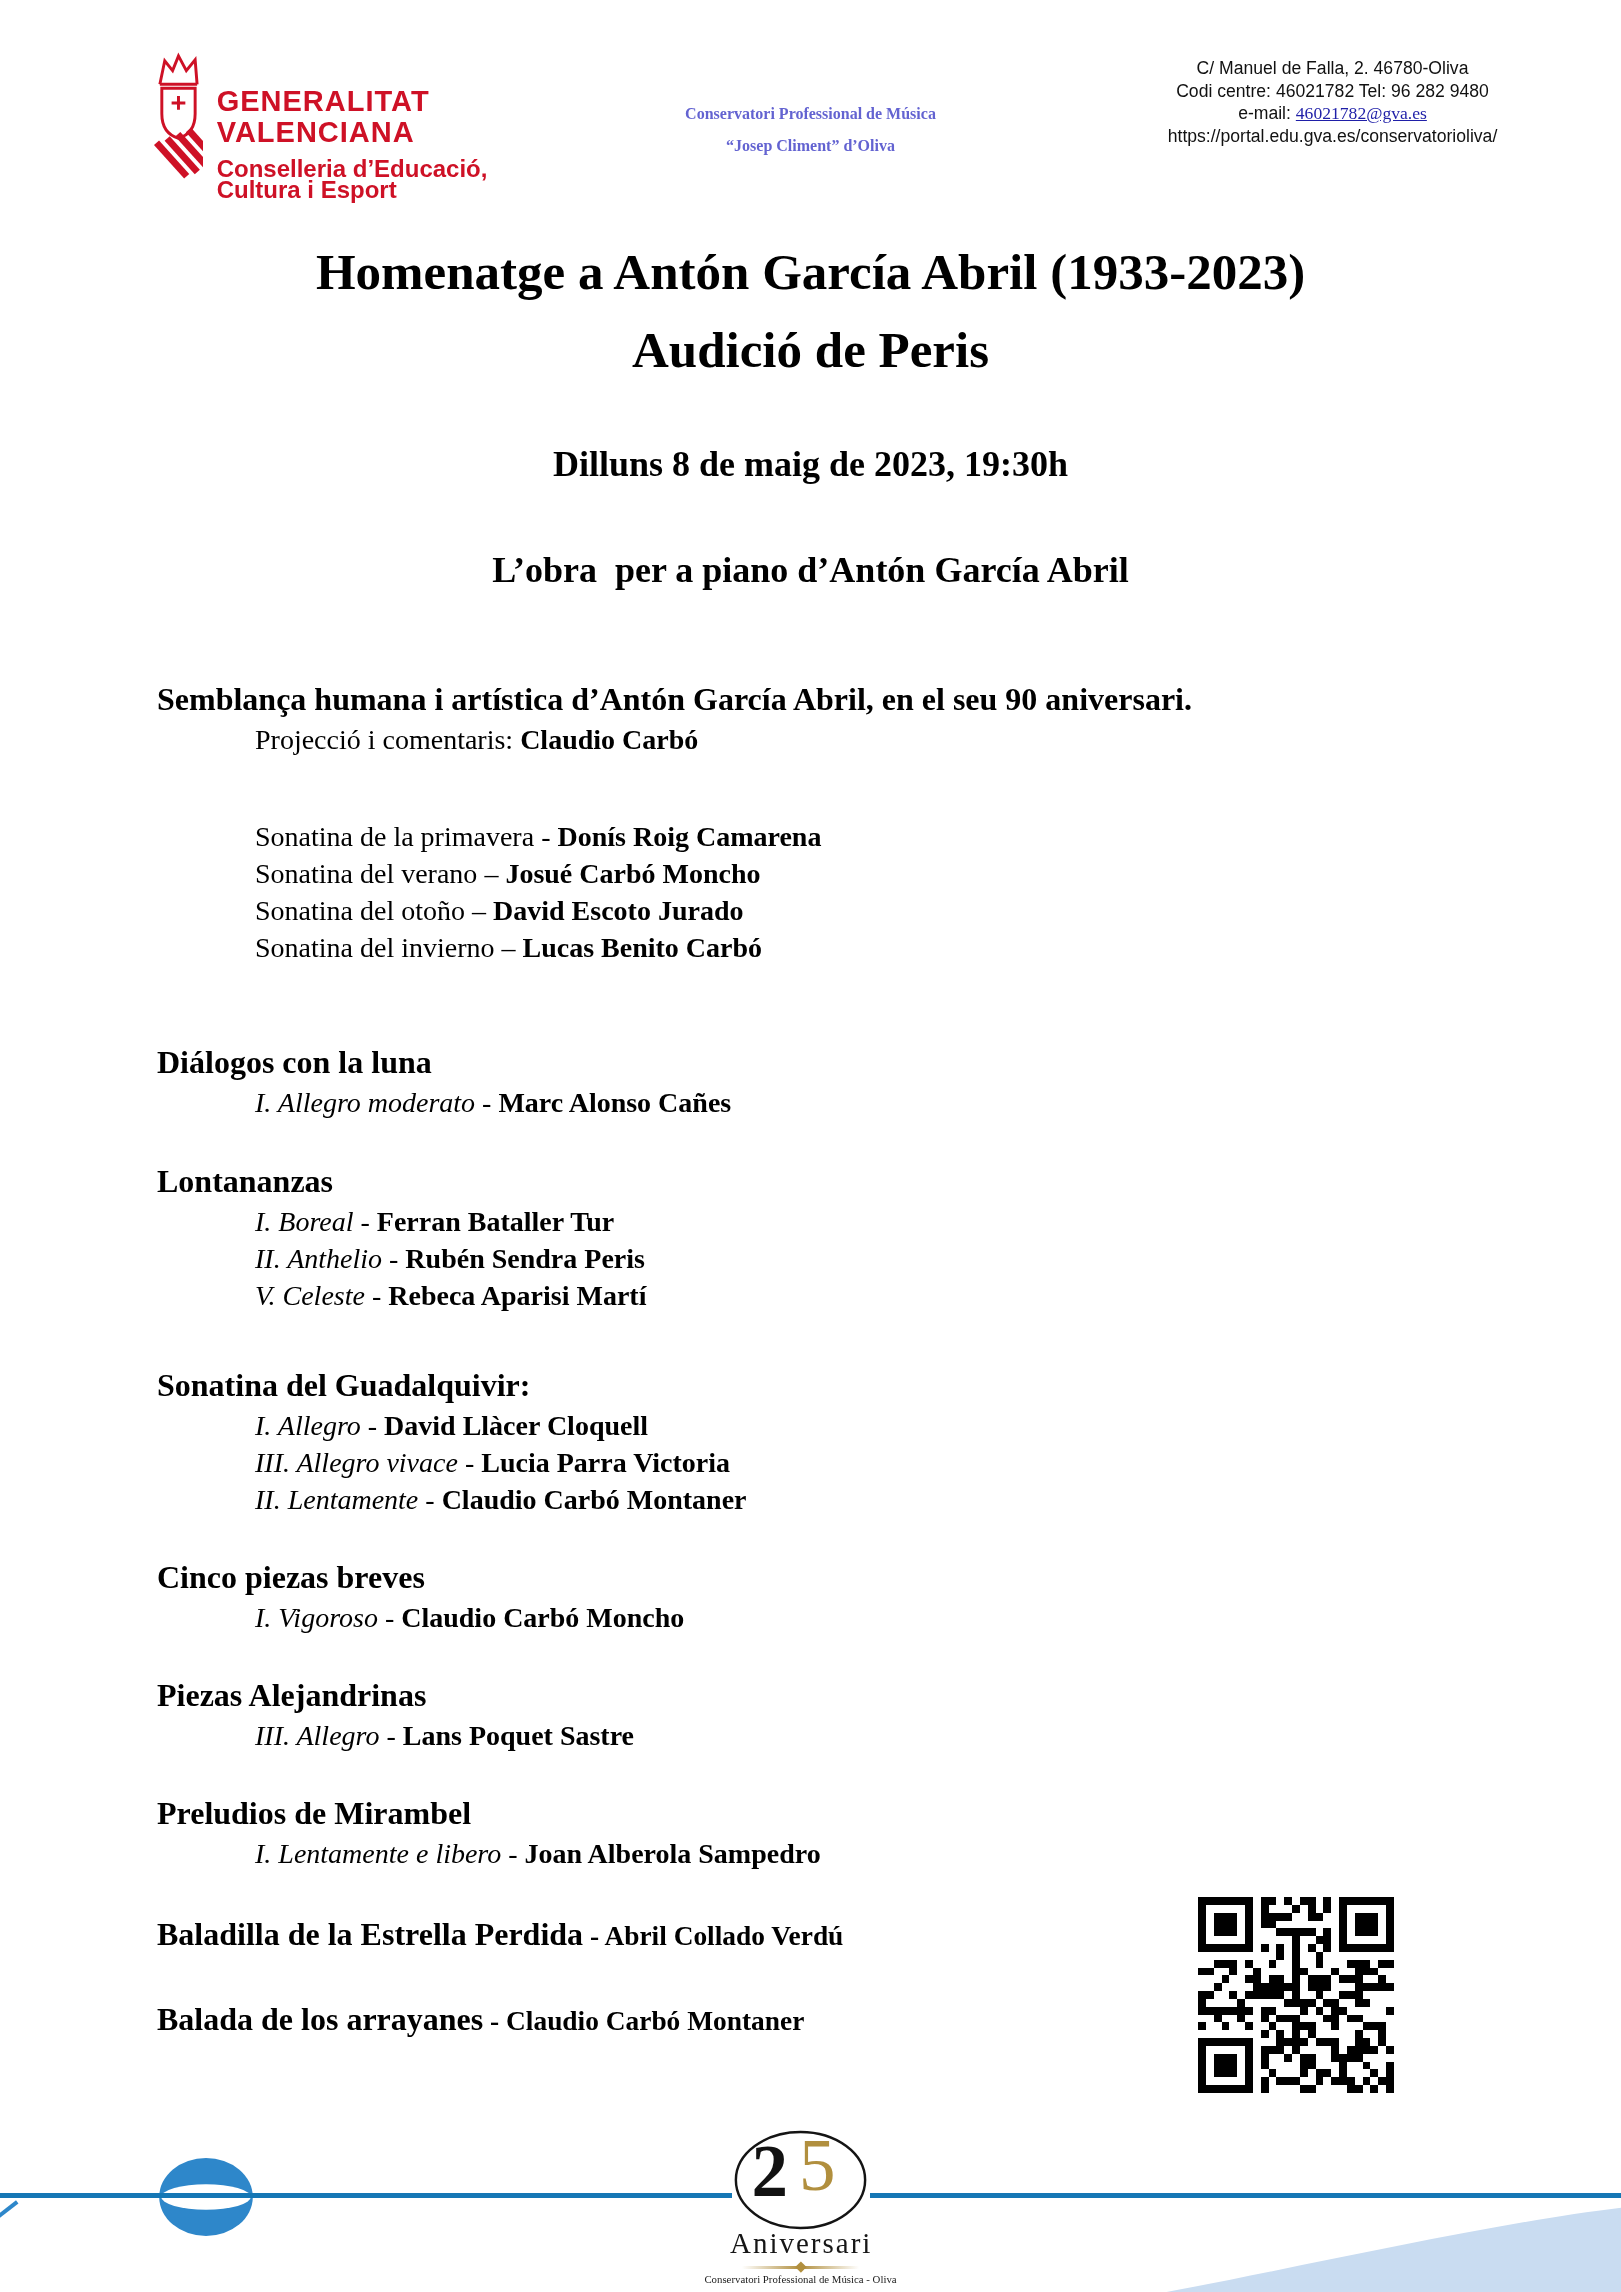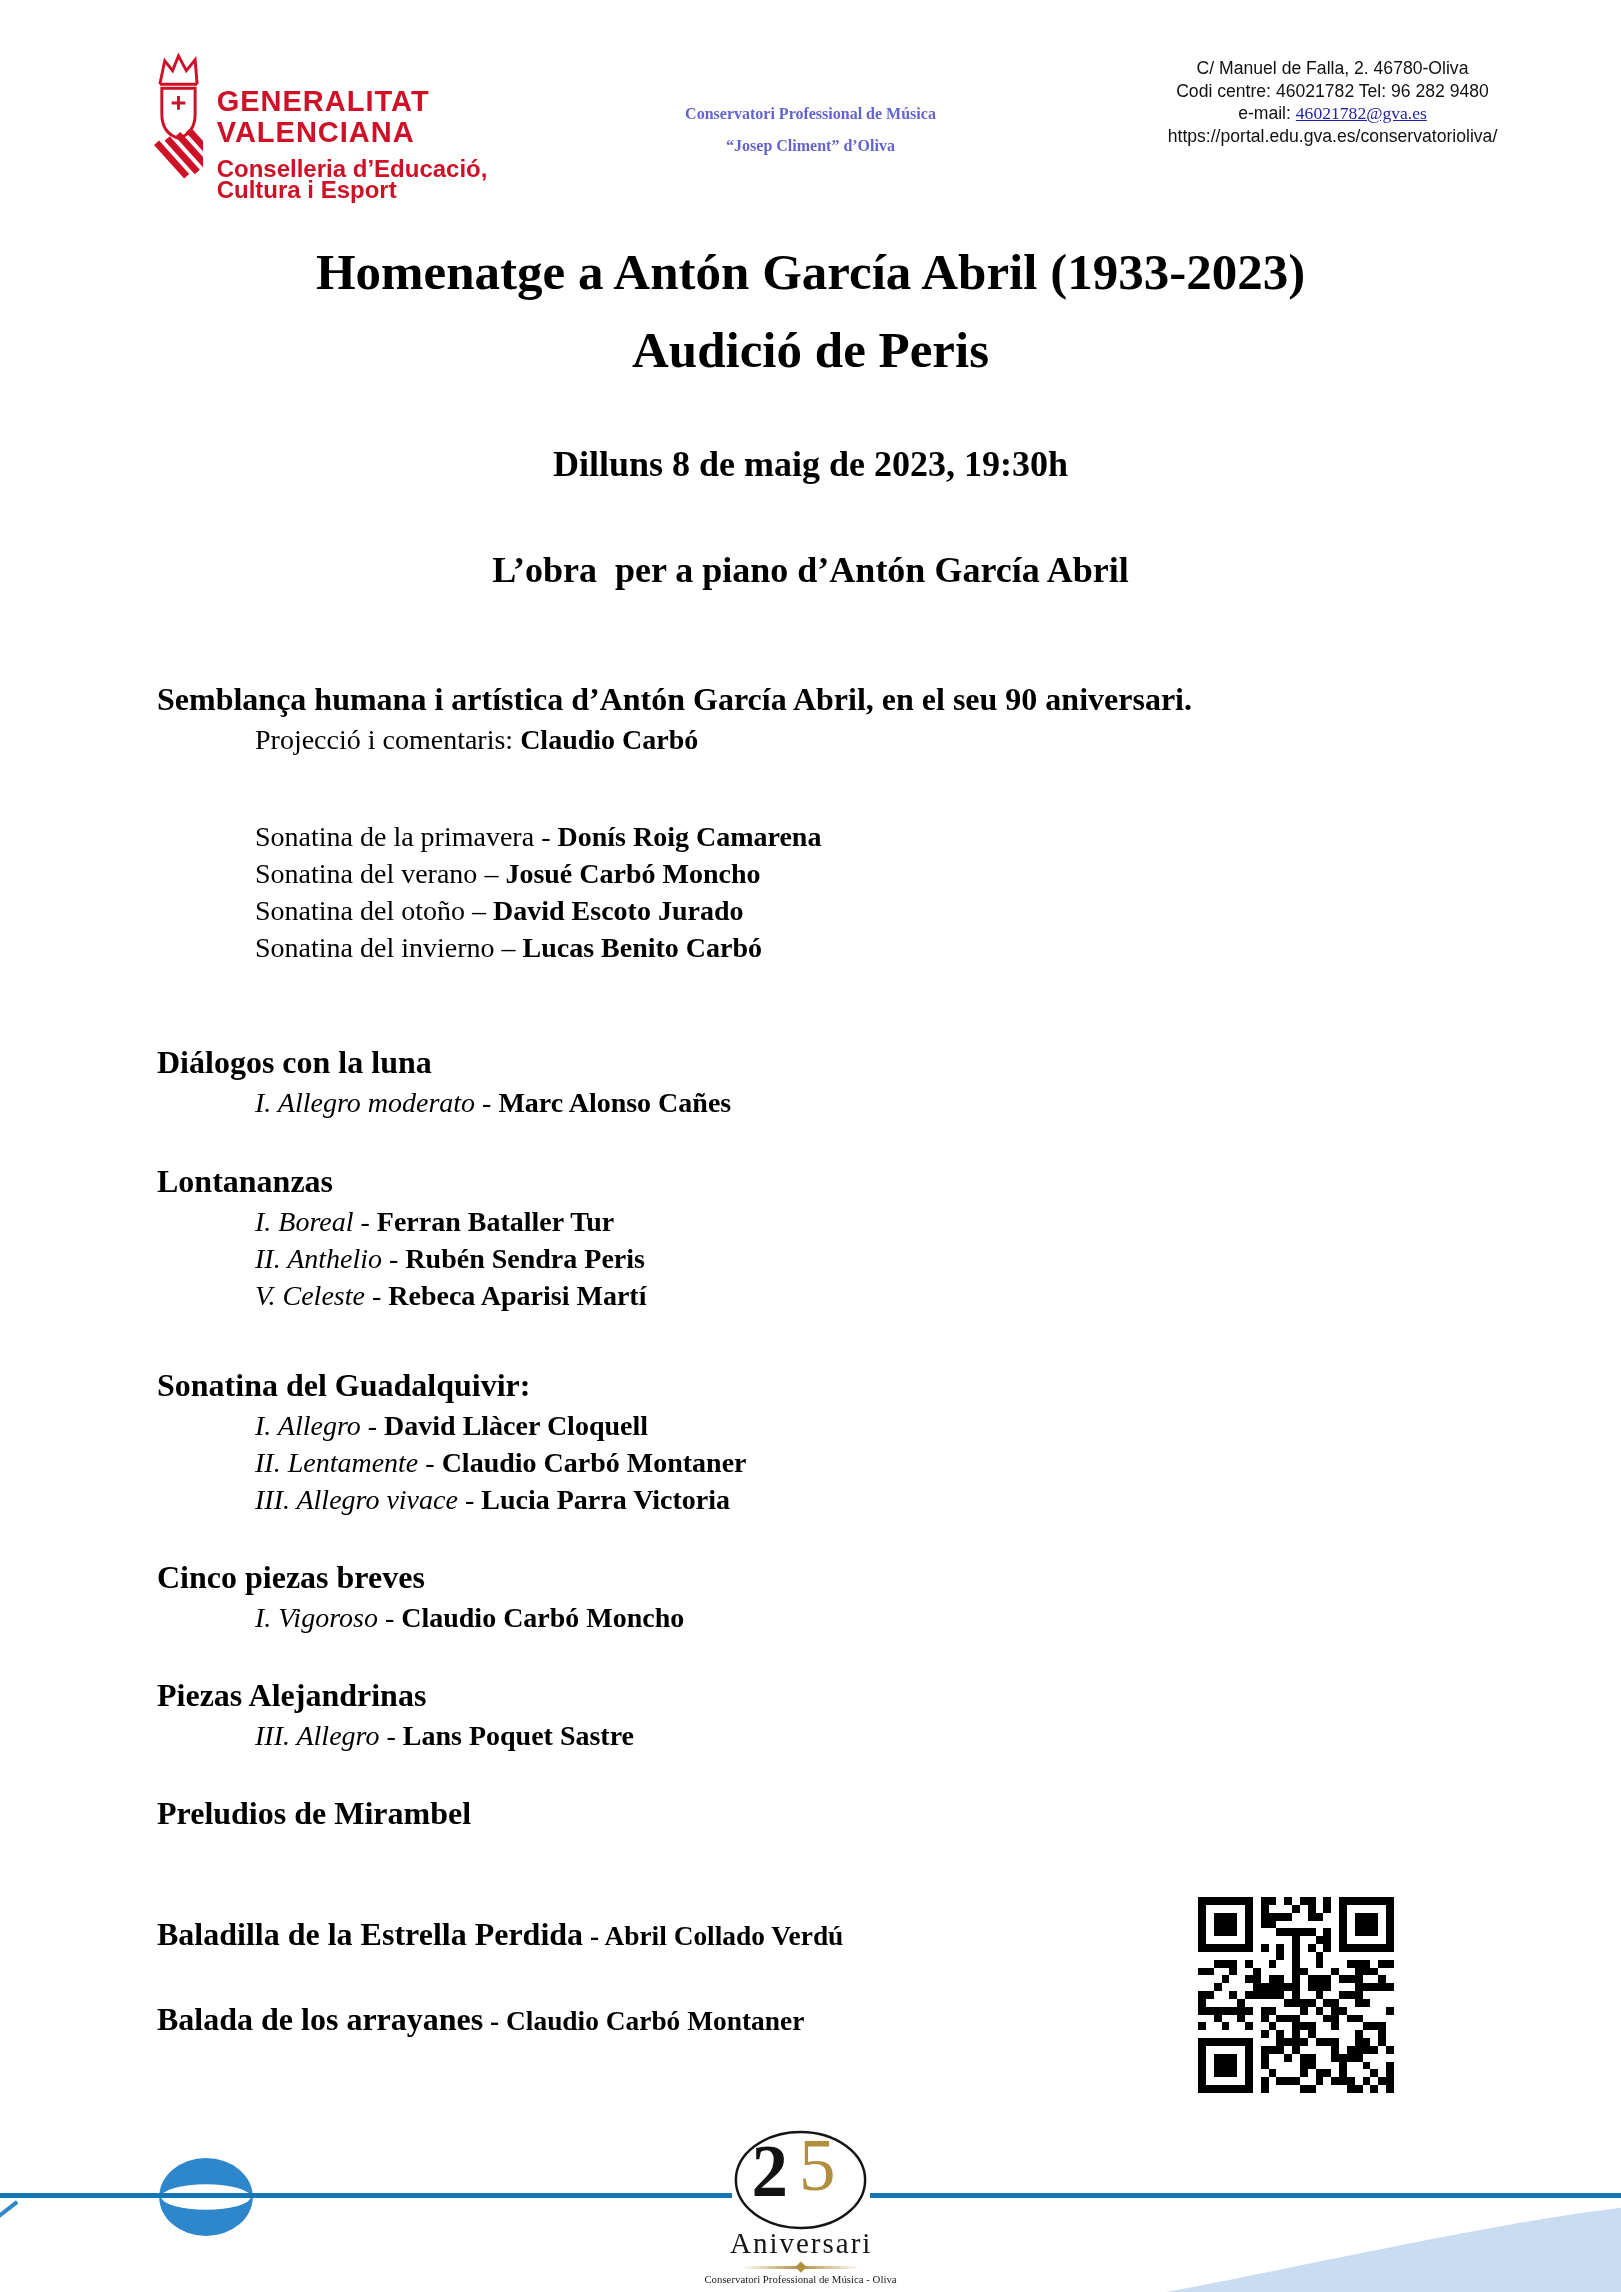--- a/index.html
+++ b/index.html
@@ -122,33 +122,34 @@
       </div>
       <div class="section" style="top: 1160px;">
         <div class="section-heading">Lontananzas</div>
         <div class="item"><span class="piece italic">I. Boreal</span><span> - </span><span class="performer">Ferran Bataller Tur</span></div>
         <div class="item"><span class="piece italic">II.  Anthelio</span><span> - </span><span class="performer">Rubén Sendra Peris</span></div>
         <div class="item"><span class="piece italic">V. Celeste</span><span> - </span><span class="performer">Rebeca Aparisi Martí</span></div>
       </div>
       <div class="section" style="top: 1364px;">
         <div class="section-heading">Sonatina del Guadalquivir:</div>
         <div class="item"><span class="piece italic">I. Allegro</span><span> - </span><span class="performer">David Llàcer Cloquell</span></div>
+        <div class="item"><span class="piece italic">III. Allegro vivace</span><span> - </span><span class="performer">Lucia Parra Victoria</span></div>
         <div class="item"><span class="piece italic">II. Lentamente</span><span> - </span><span class="performer">Claudio Carbó Montaner</span></div>
-        <div class="item"><span class="piece italic">III. Allegro vivace</span><span> - </span><span class="performer">Lucia Parra Victoria</span></div>
       </div>
       <div class="section" style="top: 1556px;">
         <div class="section-heading">Cinco piezas breves</div>
         <div class="item"><span class="piece italic">I. Vigoroso</span><span> - </span><span class="performer">Claudio Carbó Moncho</span></div>
       </div>
       <div class="section" style="top: 1674px;">
         <div class="section-heading">Piezas Alejandrinas</div>
         <div class="item"><span class="piece italic">III. Allegro</span><span> - </span><span class="performer">Lans Poquet Sastre</span></div>
       </div>
       <div class="section" style="top: 1792px;">
         <div class="section-heading">Preludios de Mirambel</div>
+        <div class="item"><span class="piece italic">I. Lentamente e libero</span><span> - </span><span class="performer">Joan Alberola Sampedro</span></div>
       </div>
       <div class="section" style="top: 1913px;">
         <div class="section-heading">Baladilla de la Estrella Perdida<span class="inline-performer"> - Abril Collado Verdú</span></div>
       </div>
       <div class="section" style="top: 1998px;">
         <div class="section-heading">Balada de los arrayanes<span class="inline-performer"> - Claudio Carbó Montaner</span></div>
       </div>
     </div>
 
   <svg class="qr" id="qr" viewBox="0 0 25 25" shape-rendering="crispEdges">

